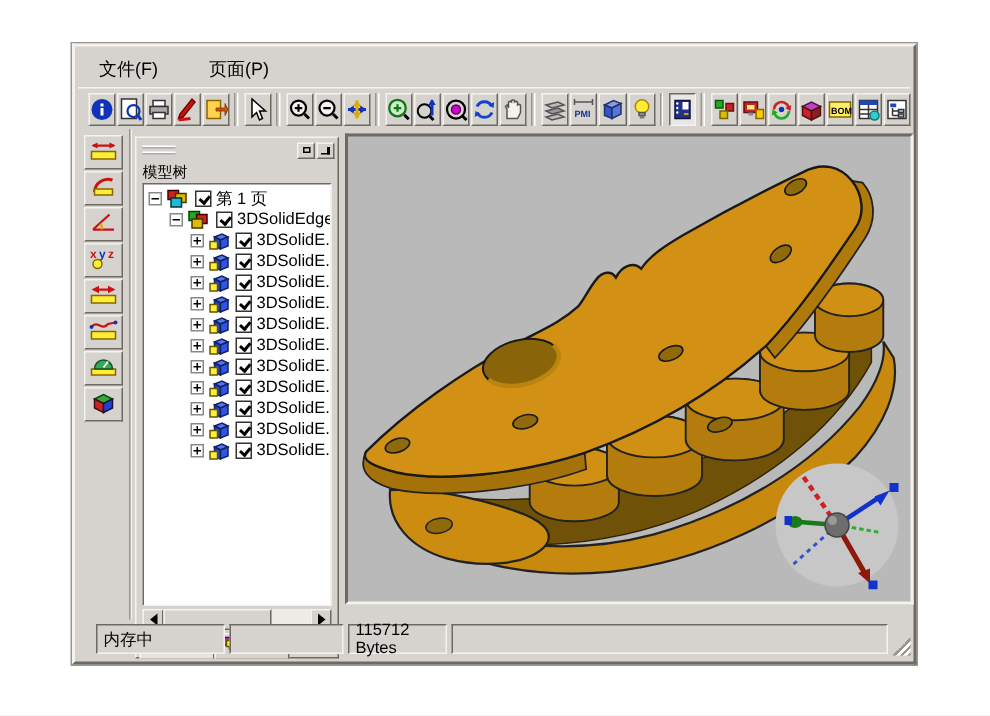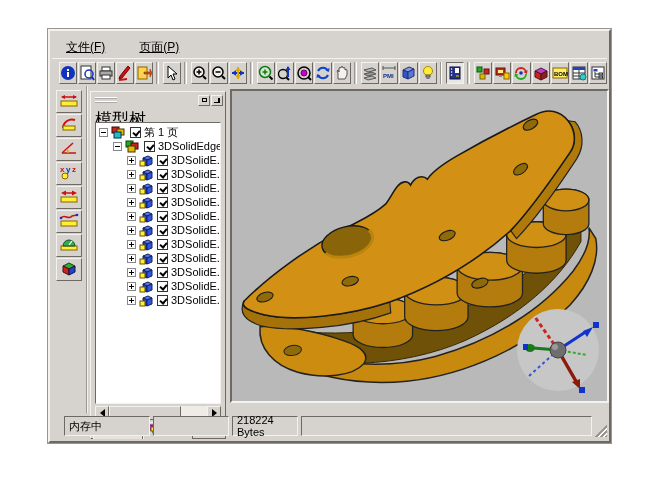--- a/index.html
+++ b/index.html
@@ -1,21 +1,21 @@
 <!DOCTYPE html>
 <html><head>
 <meta charset="utf-8">
 <style>
   html,body{margin:0;padding:0;background:#ffffff;width:660px;height:477px;overflow:hidden;
     font-family:"Liberation Sans","DejaVu Sans",sans-serif;-webkit-font-smoothing:none;}
   *{box-sizing:border-box;}
   .window{position:absolute;left:48px;top:29px;width:563px;height:414px;background:#d6d3ce;
     border:2px solid;border-color:#f4f2ef #6e6a63 #6e6a63 #f4f2ef;box-shadow:0 0 0 1px #9a968f;}
   
-  .menubar{position:absolute;left:2px;top:6px;right:2px;height:20px;display:flex;align-items:center;padding-left:10px;gap:26px;text-decoration:underline;}
+  .menubar{position:absolute;left:2px;top:6px;right:2px;height:20px;display:flex;align-items:flex-end;padding-left:10px;gap:26px;}
   .menu-item{font-size:12px;color:#000;padding:2px 4px;cursor:default;}
   
   .toolbar{position:absolute;left:2px;top:27px;right:2px;height:28px;border-top:1px solid #f4f2ef;
     display:flex;align-items:center;padding-left:6px;}
   .tbb{width:22px;height:22px;background:#d6d3ce;border:1px solid;border-color:#f4f2ef #6e6a63 #6e6a63 #f4f2ef;
     display:flex;align-items:center;justify-content:center;padding:0;margin:0 0 0 1px;}
   .tbb.pressed{border-color:#6e6a63 #f4f2ef #f4f2ef #6e6a63;background:#e9e7e3;}
   .tbsep{width:3px;height:22px;margin:0 3px;border-left:1px solid #9a968f;border-right:1px solid #ffffff;}
   .tbb svg{display:block;}
   
@@ -26,21 +26,21 @@
   
   .tree-panel{position:absolute;left:40px;top:60px;width:136px;height:348px;background:#d6d3ce;
     border:1px solid;border-color:#f4f2ef #6e6a63 #6e6a63 #f4f2ef;}
   .tp-header{position:absolute;left:2px;top:2px;right:2px;height:12px;display:flex;align-items:center;}
   .tp-grip{width:22px;height:6px;border-top:2px ridge #fff;border-bottom:2px ridge #fff;margin-left:2px;}
   .tp-hbtns{margin-left:auto;display:flex;gap:1px;}
   .tp-hbtn{width:12px;height:11px;background:#d6d3ce;border:1px solid;border-color:#f4f2ef #6e6a63 #6e6a63 #f4f2ef;
     display:flex;align-items:center;justify-content:center;padding:0;}
   .tp-hbtn .sq{width:5px;height:4px;border:1px solid #000;}
   .tp-hbtn .bar{width:6px;height:5px;border-right:2px solid #000;border-bottom:1px solid #000;}
-  .tp-title{position:absolute;left:4px;top:16px;font-size:17px;color:#000;}
+  .tp-title{position:absolute;left:4px;top:16px;font-size:10px;color:#000;}
   .tree-box{position:absolute;left:4px;top:30px;right:4px;height:282px;background:#ffffff;
     border:1px solid;border-color:#6e6a63 #f4f2ef #f4f2ef #6e6a63;overflow:hidden;padding-top:2px;}
   .trow{display:flex;align-items:center;height:14px;white-space:nowrap;}
   .expander{width:9px;height:9px;border:1px solid #888;background:#fff;position:relative;flex:none;margin-right:3px;}
   .expander:before{content:"";position:absolute;left:1px;right:1px;top:3px;height:1px;background:#000;}
   .expander.plus:after{content:"";position:absolute;top:1px;bottom:1px;left:3px;width:1px;background:#000;}
   .chk{width:11px;height:11px;background:#fff;border:1px solid #333;position:relative;flex:none;margin:0 3px;}
   .chk:after{content:"";position:absolute;left:2px;top:2px;width:5px;height:3px;border-left:2px solid #000;
     border-bottom:2px solid #000;transform:rotate(-50deg);}
   .tlabel{font-size:11px;color:#000;}
@@ -678,18 +678,18 @@
 
         <circle cx="43" cy="43" r="8" fill="#6e6e6e" stroke="#444"></circle>
         <circle cx="40" cy="40" r="3" fill="#9a9a9a"></circle>
       </svg>
     </div>
   </div>
 
   <div class="statusbar">
     <div class="sb-cell" style="width:86px">内存中</div>
     <div class="sb-cell" style="width:76px"></div>
-    <div class="sb-cell" style="width:66px">218224 Bytes</div>
+    <div class="sb-cell" style="width:66px">115712 Bytes</div>
     <div class="sb-cell" style="flex:1"></div>
     <div class="grip"></div>
   </div>
 
 </div>
 
 </body></html>

